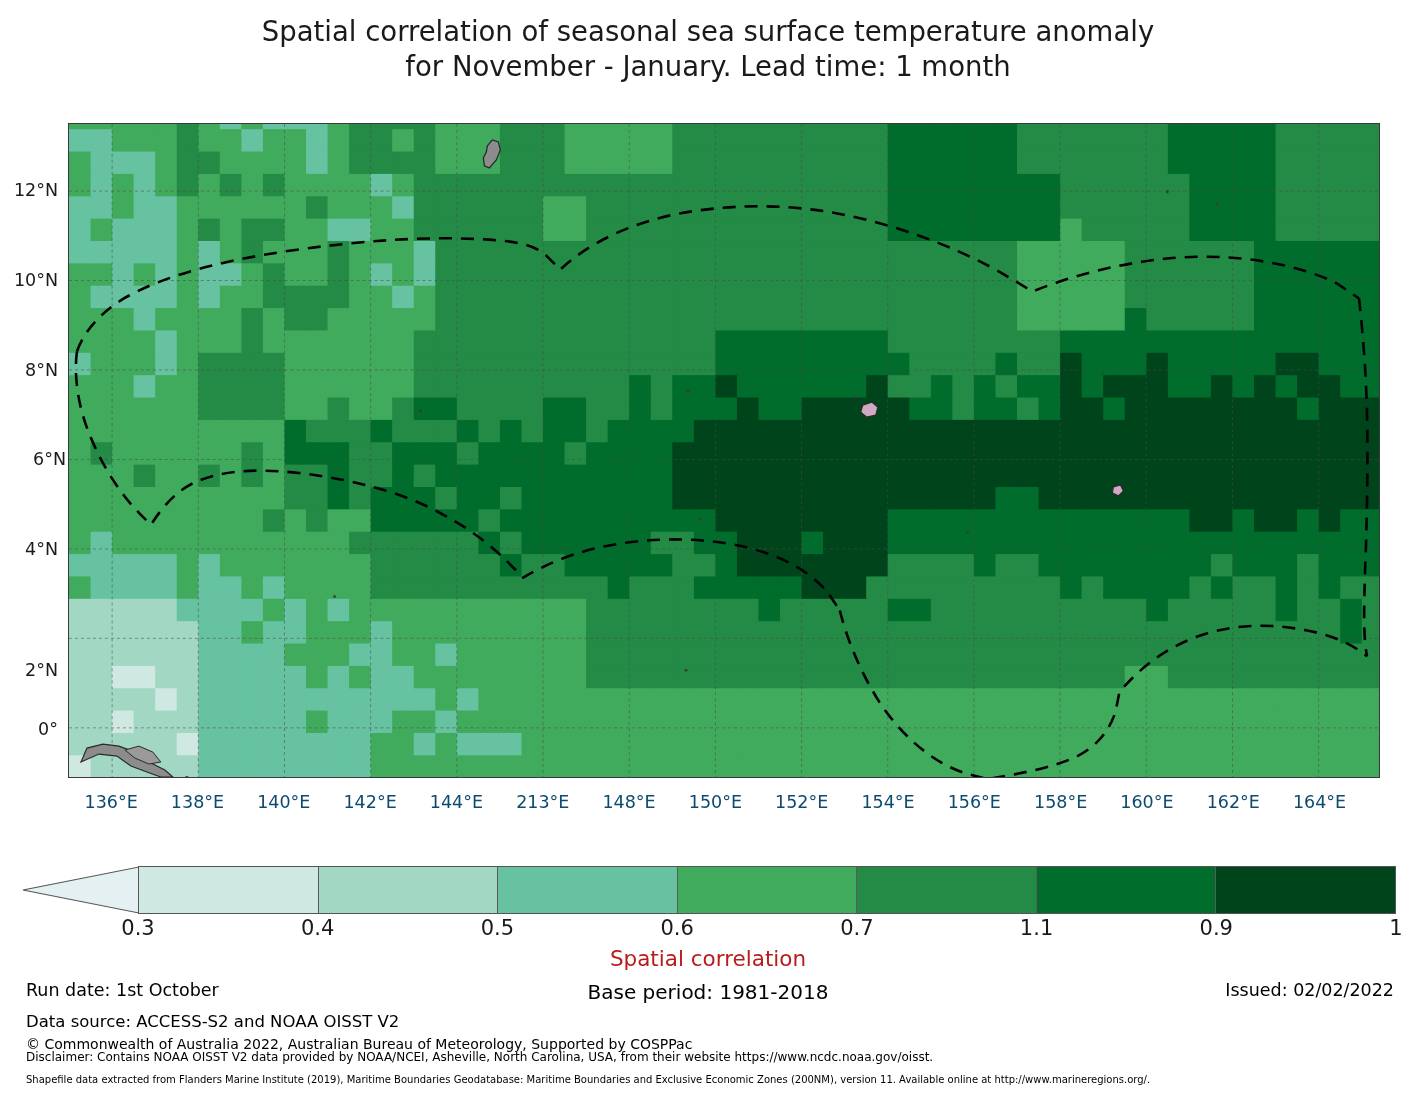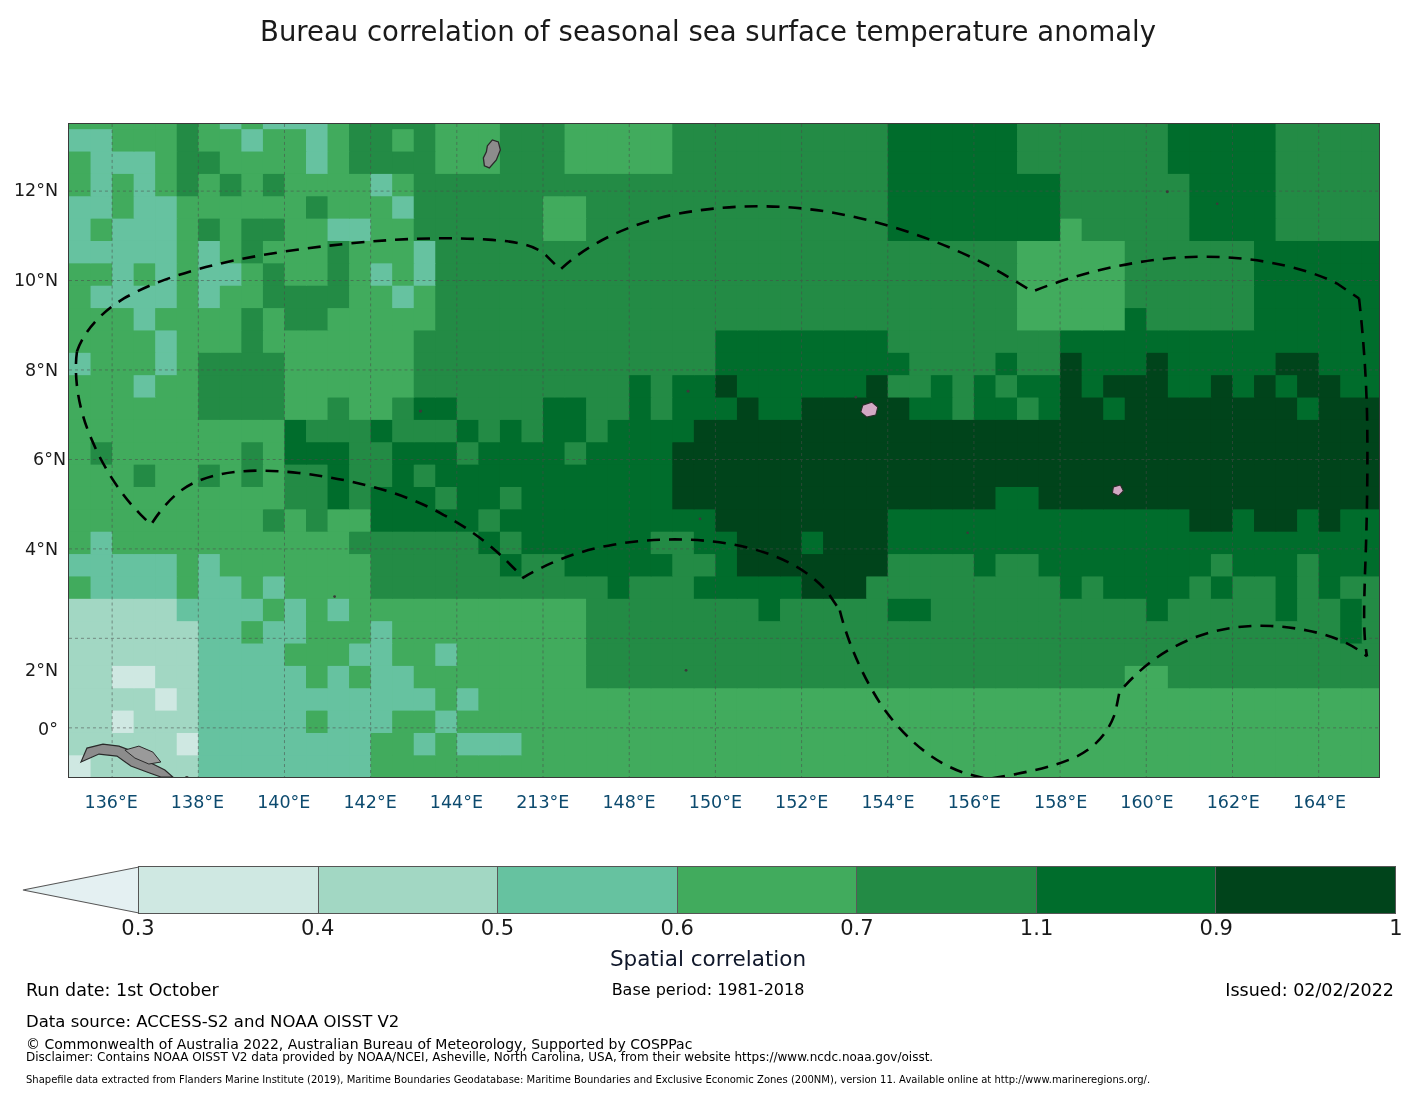--- a/index.html
+++ b/index.html
@@ -23,37 +23,38 @@
   
   #cbar-wrap{position:absolute;left:0;top:866px;width:1416px;height:100px;}
   #cbar{position:absolute;left:138px;top:0;width:1258px;height:48px;
         display:flex;border:1px solid #555;box-sizing:border-box;}
   #cbar .band{flex:1 1 0;height:100%;border-right:1px solid #5a5a5a;box-sizing:border-box;}
   #cbar .band:last-child{border-right:none;}
   #cbar-arrow{position:absolute;left:22px;top:0;width:117px;height:48px;}
   .ctick{position:absolute;top:50px;font-size:21px;color:#1a1a1a;
          text-align:center;width:90px;transform:translateX(-50%);}
   #cbar-label{position:absolute;left:0;top:80px;width:1416px;text-align:center;
-              font-size:21.5px;color:#0f172a;}
+              font-size:21.5px;color:#b91c1c;}
 
   
   #foot-row{position:absolute;left:0;top:980px;width:1416px;height:26px;}
   #foot-run{position:absolute;left:26px;top:0;font-size:17.5px;}
-  #foot-base{position:absolute;left:0;top:0;width:1416px;text-align:center;font-size:16px;}
+  #foot-base{position:absolute;left:0;top:0;width:1416px;text-align:center;font-size:20px;}
   #foot-issued{position:absolute;right:22px;top:0;font-size:17.5px;}
   #ds{position:absolute;left:26px;top:1012px;font-size:16.5px;}
   #copy{position:absolute;left:26px;top:1036px;font-size:14px;}
   #disc{position:absolute;left:26px;top:1050px;font-size:12px;}
   #shape{position:absolute;left:26px;top:1074px;font-size:10px;}
 </style>
 </head>
 <body>
 
 <div id="title">
-  <div>Bureau correlation of seasonal sea surface temperature anomaly</div>
+  <div>Spatial correlation of seasonal sea surface temperature anomaly</div>
+  <div>for November - January. Lead time: 1 month</div>
 </div>
 
 <div id="ylabels">
     <div class="ylab" style="left: 0px; top: 190.295px;">12°N</div>
     <div class="ylab" style="left: 0px; top: 280.021px;">10°N</div>
     <div class="ylab" style="left: 0px; top: 369.747px;">8°N</div>
     <div class="ylab" style="left: 8px; top: 459.473px; text-align: right;">6°N</div>
     <div class="ylab" style="left: 0px; top: 549.199px;">4°N</div>
     <div class="ylab" style="left: 0px; top: 638.925px; margin-top: 31px;">2°N</div>
     <div class="ylab" style="left: 0px; top: 728.651px;">0°</div>

